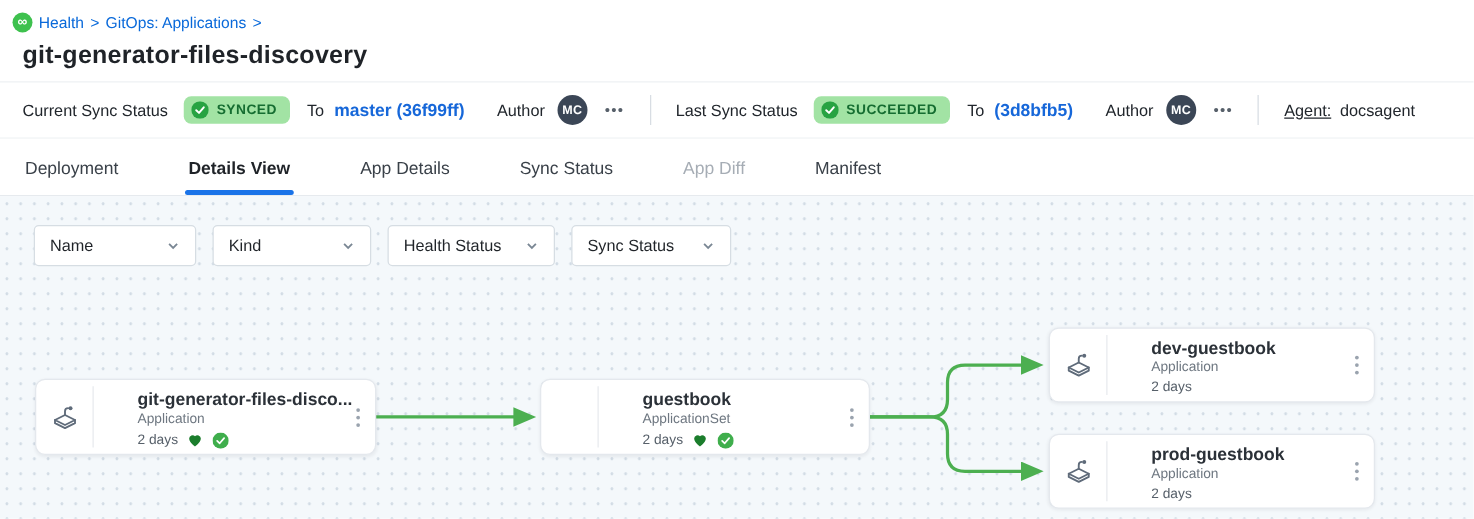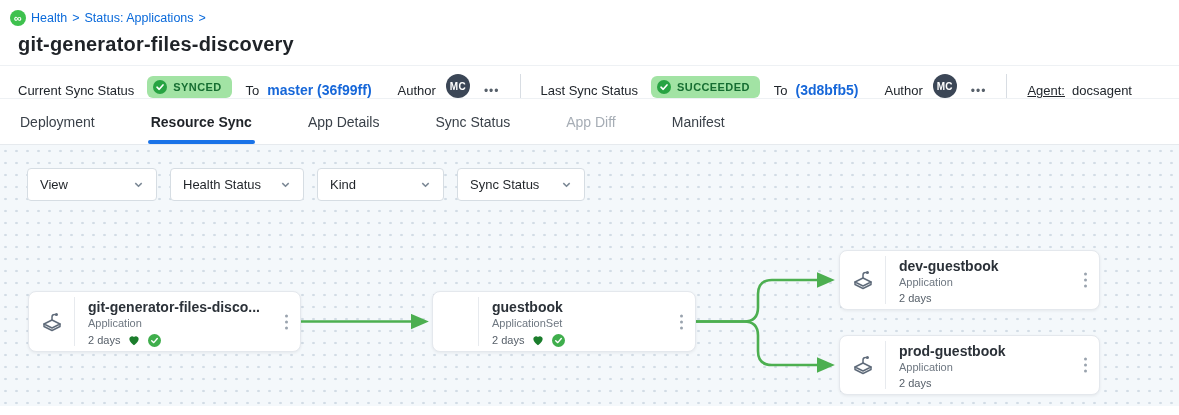--- a/index.html
+++ b/index.html
@@ -10,22 +10,22 @@
   .header { padding:10px 20px 0 10px; background:#fff; }
   .breadcrumb { display:flex; align-items:center; gap:5px; font-size:12.5px; }
   .gitops-logo { width:16px; height:16px; border-radius:50%; background:#3ec14e;
     color:#fff; display:flex; align-items:center; justify-content:center;
     font-size:11px; font-weight:700; line-height:1; }
   .crumb { color:#0969da; cursor:pointer; }
   .crumb-sep { color:#0969da; }
   .page-title { margin:7px 0 0 8px; font-size:20px; font-weight:700; color:#1f2328; letter-spacing:.2px; }
 
   
-  .status-bar { height:34px; margin-top:9px; border-top:1px solid #eef1f4; border-bottom:1px solid #eef1f4;
-    display:flex; align-items:flex-end; padding:0 18px; font-size:13px; color:#21262c; white-space:nowrap; }
+  .status-bar { height:46px; margin-top:9px; border-top:1px solid #eef1f4; border-bottom:1px solid #eef1f4;
+    display:flex; align-items:center; padding:0 18px; font-size:13px; color:#21262c; white-space:nowrap; }
   .sb-label { margin-right:13px; }
   .pill { display:inline-flex; align-items:center; gap:6px; background:#a2e3a4; color:#156d31;
     font-size:11px; font-weight:700; letter-spacing:.4px; padding:4px 10px 4px 6px; border-radius:6px; }
   .pill-check { width:14px; height:14px; flex:0 0 auto; }
   .sb-to { margin:0 8px 0 14px; }
   .sb-rev { color:#1667d9; font-weight:700; font-size:14px; cursor:pointer; }
   .sb-author { margin:0 10px 0 26px; }
   .avatar { width:24px; height:24px; border-radius:50%; background:#3b4656; color:#fff;
     font-size:10px; font-weight:700; display:inline-flex; align-items:center; justify-content:center; letter-spacing:.3px; }
   .sb-more { margin-left:14px; color:#57606a; font-size:12px; letter-spacing:1px; background:none; border:none;
@@ -49,21 +49,21 @@
   .filters { position:absolute; left:27px; top:23px; display:flex; gap:13px; }
   .dropdown { height:33px; background:#fff; border:1px solid #d6dde3; border-radius:4px;
     display:flex; align-items:center; justify-content:space-between; padding:0 12px;
     font-size:13px; color:#1f2328; cursor:pointer; }
   .dd-name { width:130px; } .dd-kind { width:127px; } .dd-health { width:134px; } .dd-sync { width:128px; }
   .chev { width:11px; height:11px; stroke:#7a8794; fill:none; stroke-width:1.6; }
 
   .edges { position:absolute; left:0; top:0; }
 
   .node { position:absolute; height:61px; background:#fff; border:1px solid #e4e8ed; border-radius:8px;
-    box-shadow:0 1px 3px rgba(27,35,48,.07); display:flex; cursor:pointer; }
+    box-shadow:0 1px 3px rgba(27,35,48,.07); display:flex; cursor:pointer;gap:22px; }
   .node-icon-col { width:46px; margin:5px 0; border-right:1px solid #e7eaee;
     display:flex; align-items:center; justify-content:center; flex:0 0 auto; }
   .app-icon { width:24px; height:24px; stroke:#5f6b7a; fill:none; stroke-width:1.5;
     stroke-linecap:round; stroke-linejoin:round; }
   .node-body { padding:7px 26px 6px 13px; overflow:hidden; }
   .node-title { font-size:14px; font-weight:700; color:#2b3138; white-space:nowrap; }
   .node-kind { font-size:11px; color:#6e7781; margin-top:2px; }
   .node-meta { font-size:11px; color:#57606a; margin-top:4px; display:flex; align-items:center; gap:7px; }
   .heart-icon { width:14px; height:14px; fill:#1b7d2c; }
   .sync-ok-icon { width:13px; height:13px; }
@@ -77,21 +77,21 @@
   .n3 { left:839px; top:190px; width:261px; height:60px; }
 </style>
 </head>
 <body>
 
 <div class="header">
   <div class="breadcrumb">
     <span class="gitops-logo">∞</span>
     <span class="crumb">Health</span>
     <span class="crumb-sep">&gt;</span>
-    <span class="crumb">Status: Applications</span>
+    <span class="crumb">GitOps: Applications</span>
     <span class="crumb-sep">&gt;</span>
   </div>
   <div class="page-title">git-generator-files-discovery</div>
 </div>
 
 <div class="status-bar">
   <span class="sb-label">Current Sync Status</span>
   <span class="pill">
     <svg class="pill-check" viewBox="0 0 14 14">
       <circle cx="7" cy="7" r="7" fill="#27a342"></circle>
@@ -122,44 +122,44 @@
   <button class="sb-more">•••</button>
 
   <span class="sb-divider"></span>
 
   <span class="sb-agent-label">Agent:</span>
   <span>docsagent</span>
 </div>
 
 <div class="tabs">
   <span class="tab">Deployment</span>
-  <span class="tab active">Resource Sync</span>
+  <span class="tab active">Details View</span>
   <span class="tab">App Details</span>
   <span class="tab">Sync Status</span>
   <span class="tab disabled">App Diff</span>
   <span class="tab">Manifest</span>
 </div>
 
 <div class="graph">
 
   <div class="filters">
     <div class="dropdown dd-name">
-      <span>View</span>
+      <span>Name</span>
+      <svg class="chev" viewBox="0 0 12 12">
+          <path d="M2.5 4.5 L6 8 L9.5 4.5"></path>
+        </svg>
+    </div>
+    <div class="dropdown dd-kind">
+      <span>Kind</span>
       <svg class="chev" viewBox="0 0 12 12">
           <path d="M2.5 4.5 L6 8 L9.5 4.5"></path>
         </svg>
     </div>
     <div class="dropdown dd-health">
       <span>Health Status</span>
-      <svg class="chev" viewBox="0 0 12 12">
-          <path d="M2.5 4.5 L6 8 L9.5 4.5"></path>
-        </svg>
-    </div>
-    <div class="dropdown dd-kind">
-      <span>Kind</span>
       <svg class="chev" viewBox="0 0 12 12">
           <path d="M2.5 4.5 L6 8 L9.5 4.5"></path>
         </svg>
     </div>
     <div class="dropdown dd-sync">
       <span>Sync Status</span>
       <svg class="chev" viewBox="0 0 12 12">
           <path d="M2.5 4.5 L6 8 L9.5 4.5"></path>
         </svg>
     </div>

